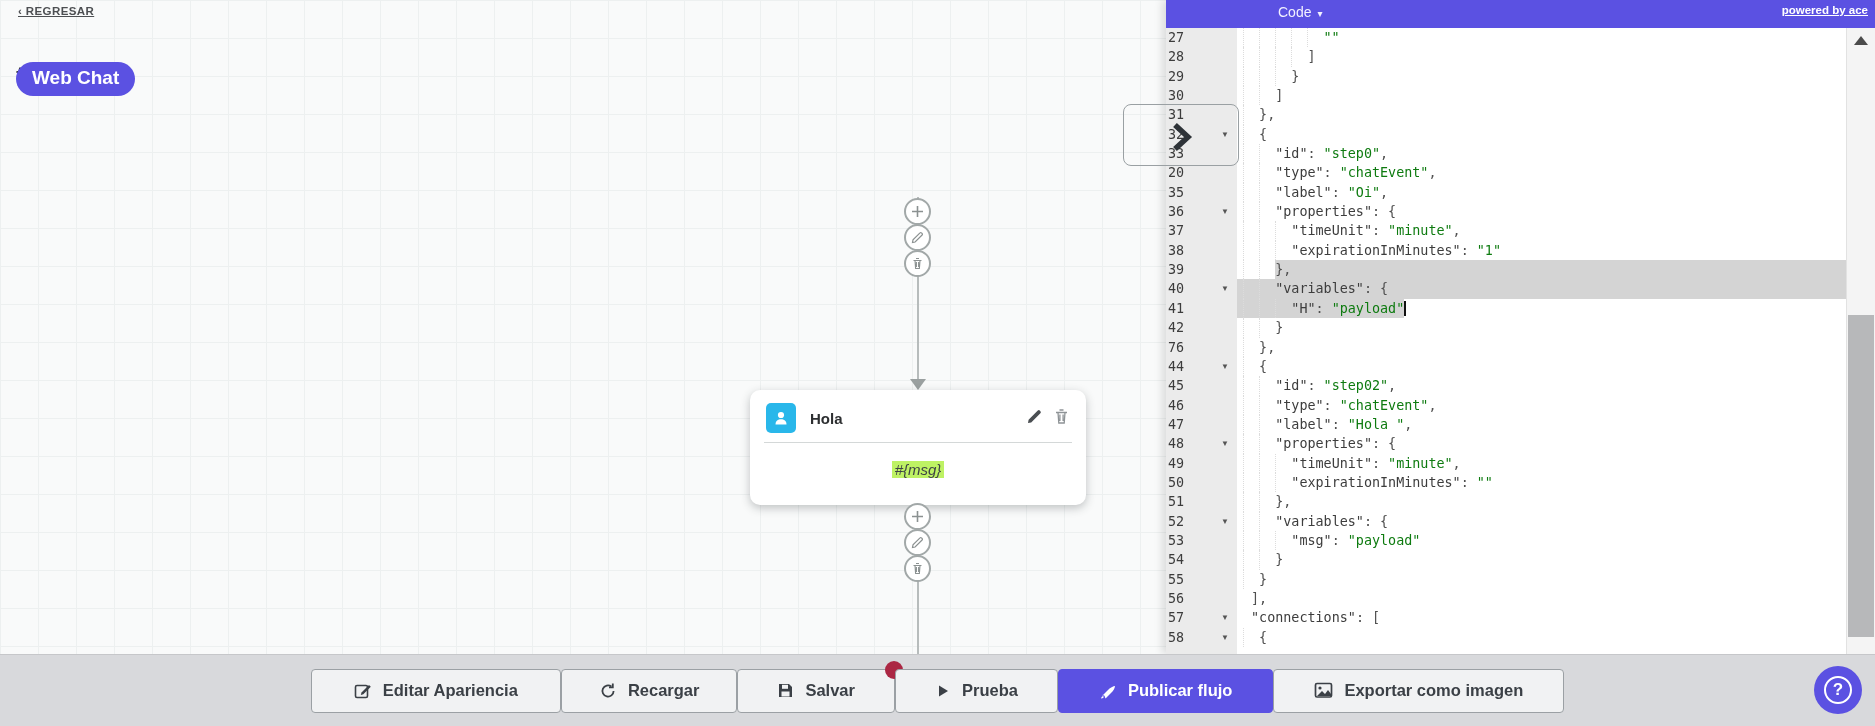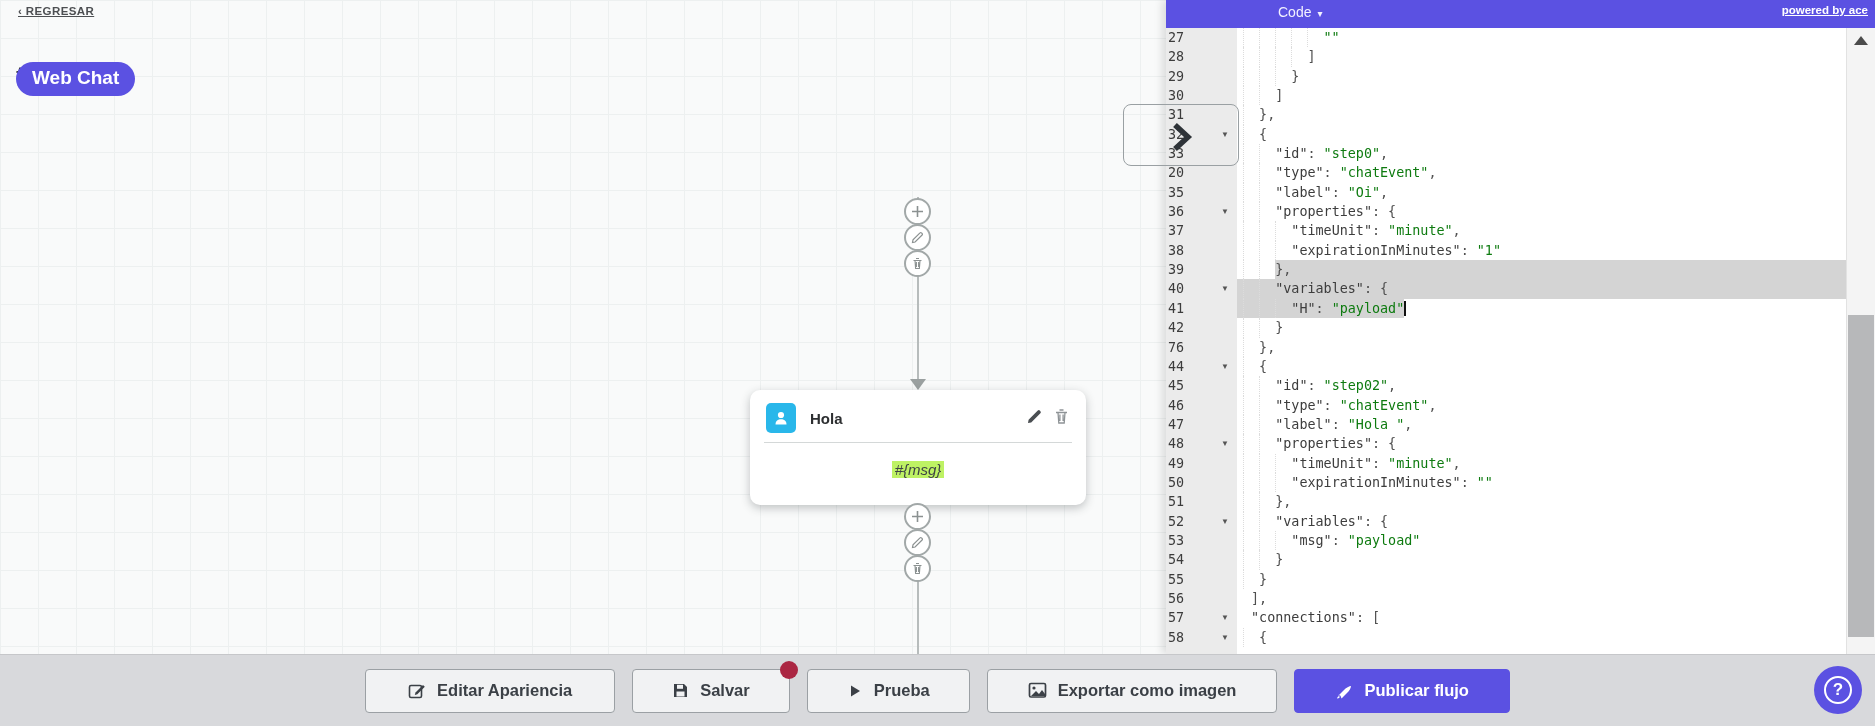--- a/index.html
+++ b/index.html
@@ -78,21 +78,21 @@
           border-bottom:9px solid #4b4b4b; cursor:pointer; }
   .sb-thumb { position:absolute; left:1px; right:1px; top:287px; height:322px; background:#b7b8ba; cursor:pointer; }
 
   
   .collapse-btn { position:absolute; left:1123px; top:104px; width:116px; height:62px;
           border:1.5px solid #9aa0a3; border-radius:8px; background:transparent; cursor:pointer; }
   .collapse-btn svg { position:absolute; left:46px; top:16px; }
 
   
   .toolbar { position:absolute; left:0; top:654px; width:1875px; height:72px; background:#d8d9dc;
-          border-top:1px solid #c6c7ca; display:flex; align-items:center; justify-content:center; gap:17px; }
+          border-top:1px solid #c6c7ca; display:flex; align-items:center; justify-content:center; gap:0; }
   .tbtn { position:relative; height:44px; display:flex; align-items:center; gap:11px;
           background:#f1f2f3; border:1px solid #9ba0a4; border-radius:4px; color:#3b4046;
           font-size:16.5px; font-weight:600; font-family:"Liberation Sans",sans-serif; cursor:pointer; }
   .tbtn.primary { background:#5b51e2; border-color:#5b51e2; color:#fff; }
   .b-editar { padding:0 42px; } .b-recargar { padding:0 37px; } .b-salvar { padding:0 39px; }
   .b-prueba { padding:0 39px; } .b-publicar { padding:0 40px; } .b-exportar { padding:0 40px; }
   .red-dot { position:absolute; right:-9px; top:-9px; width:18px; height:18px; border-radius:50%;
           background:#ab2743; }
 
   .help-btn { position:absolute; left:1814px; top:666px; width:48px; height:48px; border-radius:50%;
@@ -363,49 +363,56 @@
   </div>
 
   <div class="toolbar">
     <button class="tbtn b-editar">
       <svg width="18" height="18" viewBox="0 0 18 18">
           <rect x="1.5" y="3.5" width="12" height="12" rx="1.5" fill="none" stroke="#3b4046" stroke-width="1.6"></rect>
           <path d="M7.5 10.5 L15 3 L16.8 4.8 L9.3 12.3 L6.8 13 Z" fill="#3b4046"></path>
         </svg>
       <span>Editar Apariencia</span>
     </button>
+    <button class="tbtn b-recargar">
+      <svg width="18" height="18" viewBox="0 0 18 18">
+          <path d="M14.6 9 A5.6 5.6 0 1 1 12.4 4.5" fill="none" stroke="#3b4046" stroke-width="1.8"></path>
+          <path d="M13.8 1.5 L13.8 5.3 L10 5.3" fill="none" stroke="#3b4046" stroke-width="1.8"></path>
+        </svg>
+      <span>Recargar</span>
+    </button>
     <button class="tbtn b-salvar">
       <svg width="17" height="17" viewBox="0 0 17 17">
           <path d="M2 2 H12 L15 5 V15 H2 Z" fill="#3b4046"></path>
           <rect x="5" y="2.8" width="6" height="4" fill="#f1f2f3"></rect>
           <rect x="4.5" y="9.5" width="8" height="5" fill="#f1f2f3"></rect>
         </svg>
       <span>Salvar</span>
       <span class="red-dot"></span>
     </button>
     <button class="tbtn b-prueba">
       <svg width="16" height="16" viewBox="0 0 16 16">
           <path d="M4 2.5 L13 8 L4 13.5 Z" fill="#3b4046"></path>
         </svg>
       <span>Prueba</span>
     </button>
+    <button class="tbtn primary b-publicar">
+      <svg width="18" height="18" viewBox="0 0 18 18">
+          <path d="M3.5 13.5 L8.5 8.5 C11 5.5 14.5 4 16 4 C16 5.5 14.5 9 11.5 11.5 L6.5 16.5 L5.5 13.8 L3 12.8 Z" fill="#fff"></path>
+          <path d="M2 16.5 C2.5 14.8 3.5 14.2 4.6 14.4 C4.8 15.5 4 16.3 2 16.5 Z" fill="#fff"></path>
+        </svg>
+      <span>Publicar flujo</span>
+    </button>
     <button class="tbtn b-exportar">
       <svg width="19" height="17" viewBox="0 0 19 17">
           <rect x="1.5" y="1.5" width="16" height="13.5" rx="1.5" fill="none" stroke="#3b4046" stroke-width="1.7"></rect>
           <circle cx="6" cy="6" r="1.6" fill="#3b4046"></circle>
           <path d="M3 14 L8 9 L11 12 L14 8 L17 12 V14 Z" fill="#3b4046"></path>
         </svg>
       <span>Exportar como imagen</span>
     </button>
-    <button class="tbtn primary b-publicar">
-      <svg width="18" height="18" viewBox="0 0 18 18">
-          <path d="M3.5 13.5 L8.5 8.5 C11 5.5 14.5 4 16 4 C16 5.5 14.5 9 11.5 11.5 L6.5 16.5 L5.5 13.8 L3 12.8 Z" fill="#fff"></path>
-          <path d="M2 16.5 C2.5 14.8 3.5 14.2 4.6 14.4 C4.8 15.5 4 16.3 2 16.5 Z" fill="#fff"></path>
-        </svg>
-      <span>Publicar flujo</span>
-    </button>
   </div>
 
   <div class="help-btn">
     <span class="help-ring">?</span>
   </div>
 
 </div>
 
 </body></html>

